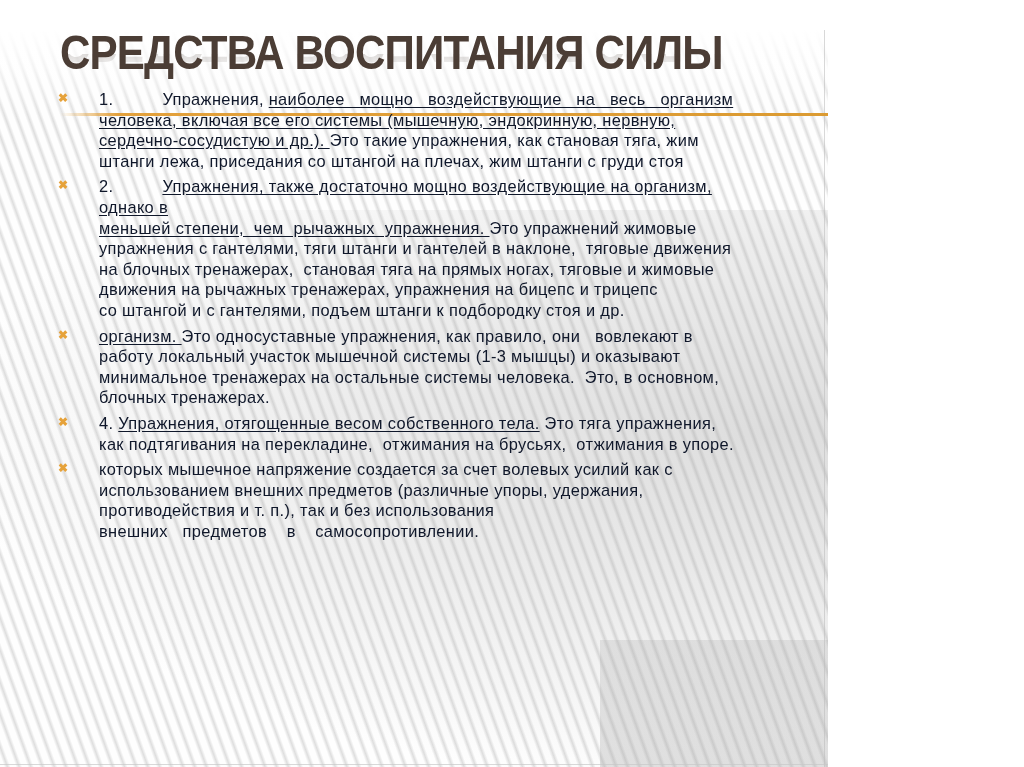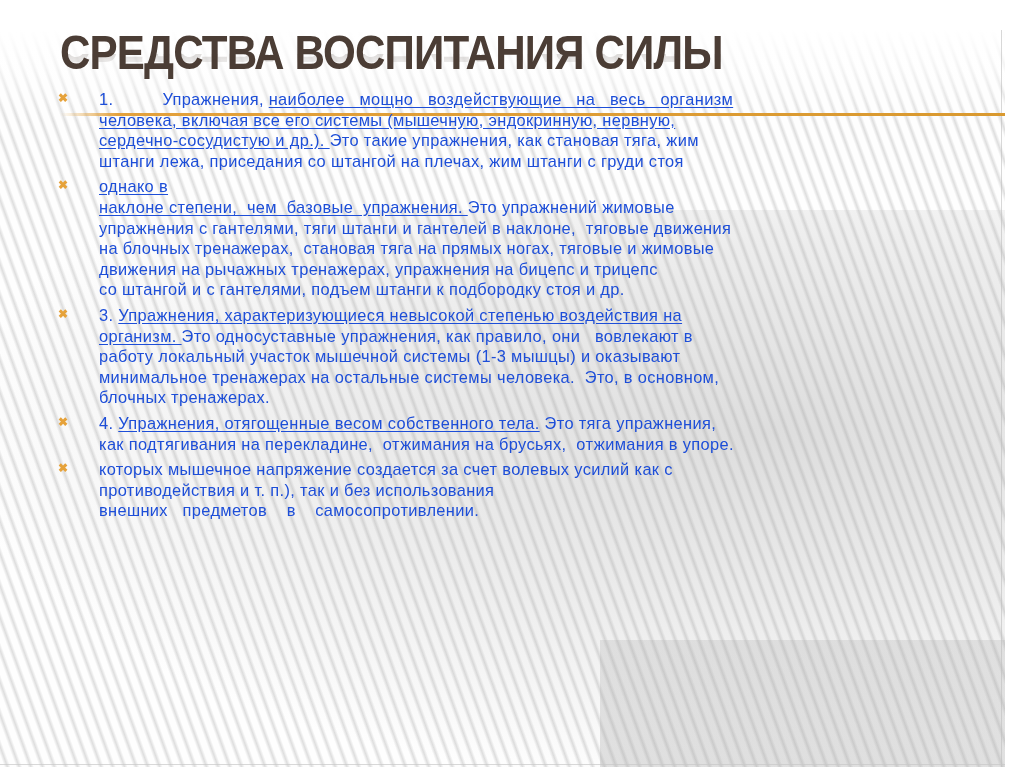--- a/index.html
+++ b/index.html
@@ -10,21 +10,21 @@
       width: 1024px;
       height: 767px;
       overflow: hidden;
       position: relative;
       background: #ffffff;
       font-family: "Liberation Sans", sans-serif;
     }
     .slide {
       position: absolute;
       left: 0; top: 0;
-      width: 1005px;
+      width: 828px;
       height: 767px;
       overflow: hidden;
       background: #f3f3f3;
     }
     
     .bg-stripes {
       position: absolute;
       left: -200px; top: 0;
       width: 1424px;
       height: 767px;
@@ -138,21 +138,21 @@
       height: 12px;
       color: #e6a23a;
       font-size: 12px;
       font-weight: bold;
       line-height: 12px;
     }
     .item-text {
       font-family: "Liberation Sans", sans-serif;
       font-size: 16.4px;
       line-height: 20.6px;
-      color: #1d4ed8;
+      color: #0f172a;
       letter-spacing: 0.35px;
     }
     .item-text .seg { white-space: pre-wrap; }
     .item-text .u { text-decoration: underline; text-underline-offset: 2px; }
     .item-text .i { }
     .line { display: block; white-space: nowrap; }
   </style>
 </head>
 <body>
 
@@ -177,47 +177,48 @@
       <div class="item-text">
           <span class="line"><span class="seg">1.          Упражнения, </span><span class="seg u">наиболее   мощно   воздействующие   на   весь   организм</span></span>
           <span class="line"><span class="seg u">человека, включая все его системы (мышечную, эндокринную, нервную,</span></span>
           <span class="line"><span class="seg u">сердечно-сосудистую и др.). </span><span class="seg">Это такие упражнения, как </span><span class="seg i">становая тяга, жим</span></span>
           <span class="line"><span class="seg i">штанги лежа, приседания со штангой на плечах, жим штанги с груди стоя</span></span>
         </div>
     </div>
     <div class="item">
       <span class="bullet">✖</span>
       <div class="item-text">
+          <span class="line"><span class="seg">2.          </span><span class="seg u">Упражнения, также достаточно мощно воздействующие на организм,</span></span>
           <span class="line"><span class="seg u">однако в</span></span>
-          <span class="line"><span class="seg u">наклоне степени,  чем  базовые  упражнения. </span><span class="seg">Это упражнений </span><span class="seg i">жимовые</span></span>
+          <span class="line"><span class="seg u">меньшей степени,  чем  рычажных  упражнения. </span><span class="seg">Это упражнений </span><span class="seg i">жимовые</span></span>
           <span class="line"><span class="seg i">упражнения с гантелями, тяги штанги и гантелей в наклоне,  тяговые движения</span></span>
           <span class="line"><span class="seg i">на блочных тренажерах,  становая тяга на прямых ногах, тяговые и жимовые</span></span>
           <span class="line"><span class="seg i">движения на рычажных тренажерах, упражнения на бицепс и трицепс</span></span>
           <span class="line"><span class="seg i">со штангой и с гантелями, подъем штанги к подбородку стоя </span><span class="seg">и др.</span></span>
         </div>
     </div>
     <div class="item">
       <span class="bullet">✖</span>
       <div class="item-text">
-          <span class="line"><span class="seg">3. </span><span class="seg u">Упражнения, характеризующиеся невысокой степенью воздействия на</span></span>
           <span class="line"><span class="seg u">организм. </span><span class="seg">Это односуставные упражнения, как правило, они   вовлекают в</span></span>
           <span class="line"><span class="seg">работу локальный участок мышечной системы (1-3 мышцы) и оказывают</span></span>
           <span class="line"><span class="seg">минимальное тренажерах на остальные системы человека.  Это, в основном,</span></span>
           <span class="line"><span class="seg">блочных тренажерах.</span></span>
         </div>
     </div>
     <div class="item">
       <span class="bullet">✖</span>
       <div class="item-text">
           <span class="line"><span class="seg">4. </span><span class="seg u">Упражнения, отягощенные весом собственного тела.</span><span class="seg"> Это тяга упражнения,</span></span>
           <span class="line"><span class="seg">как </span><span class="seg i">подтягивания на перекладине,  отжимания на брусьях,  отжимания в упоре</span><span class="seg">.</span></span>
         </div>
     </div>
     <div class="item">
       <span class="bullet">✖</span>
       <div class="item-text">
           <span class="line"><span class="seg">которых мышечное напряжение создается за счет волевых усилий как с</span></span>
+          <span class="line"><span class="seg">использованием внешних предметов (различные упоры, удержания,</span></span>
           <span class="line"><span class="seg">противодействия и т. п.), так и без использования</span></span>
           <span class="line"><span class="seg">внешних   предметов    в    самосопротивлении.</span></span>
         </div>
     </div>
   </div>
 </div>
 
 </body></html>

